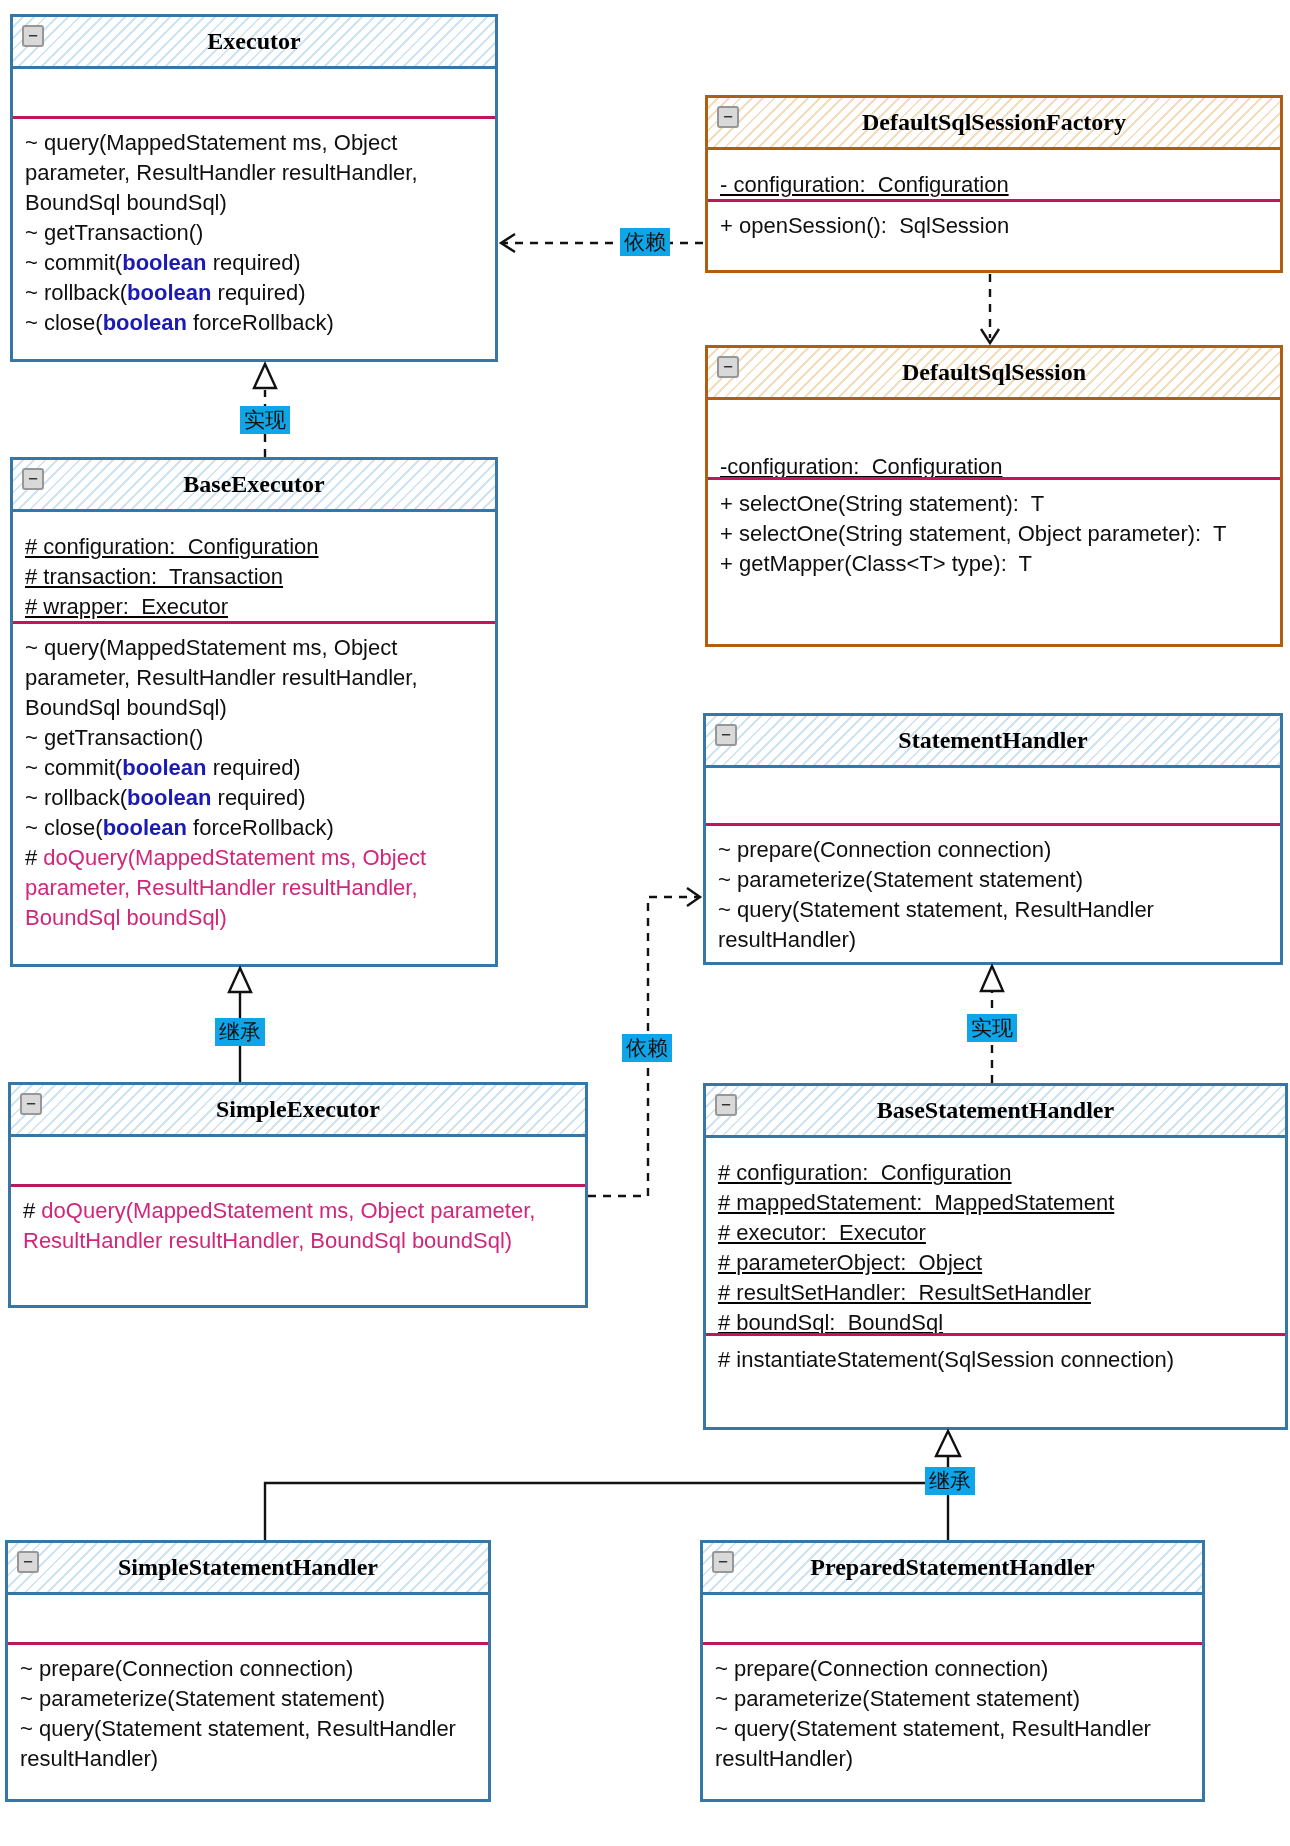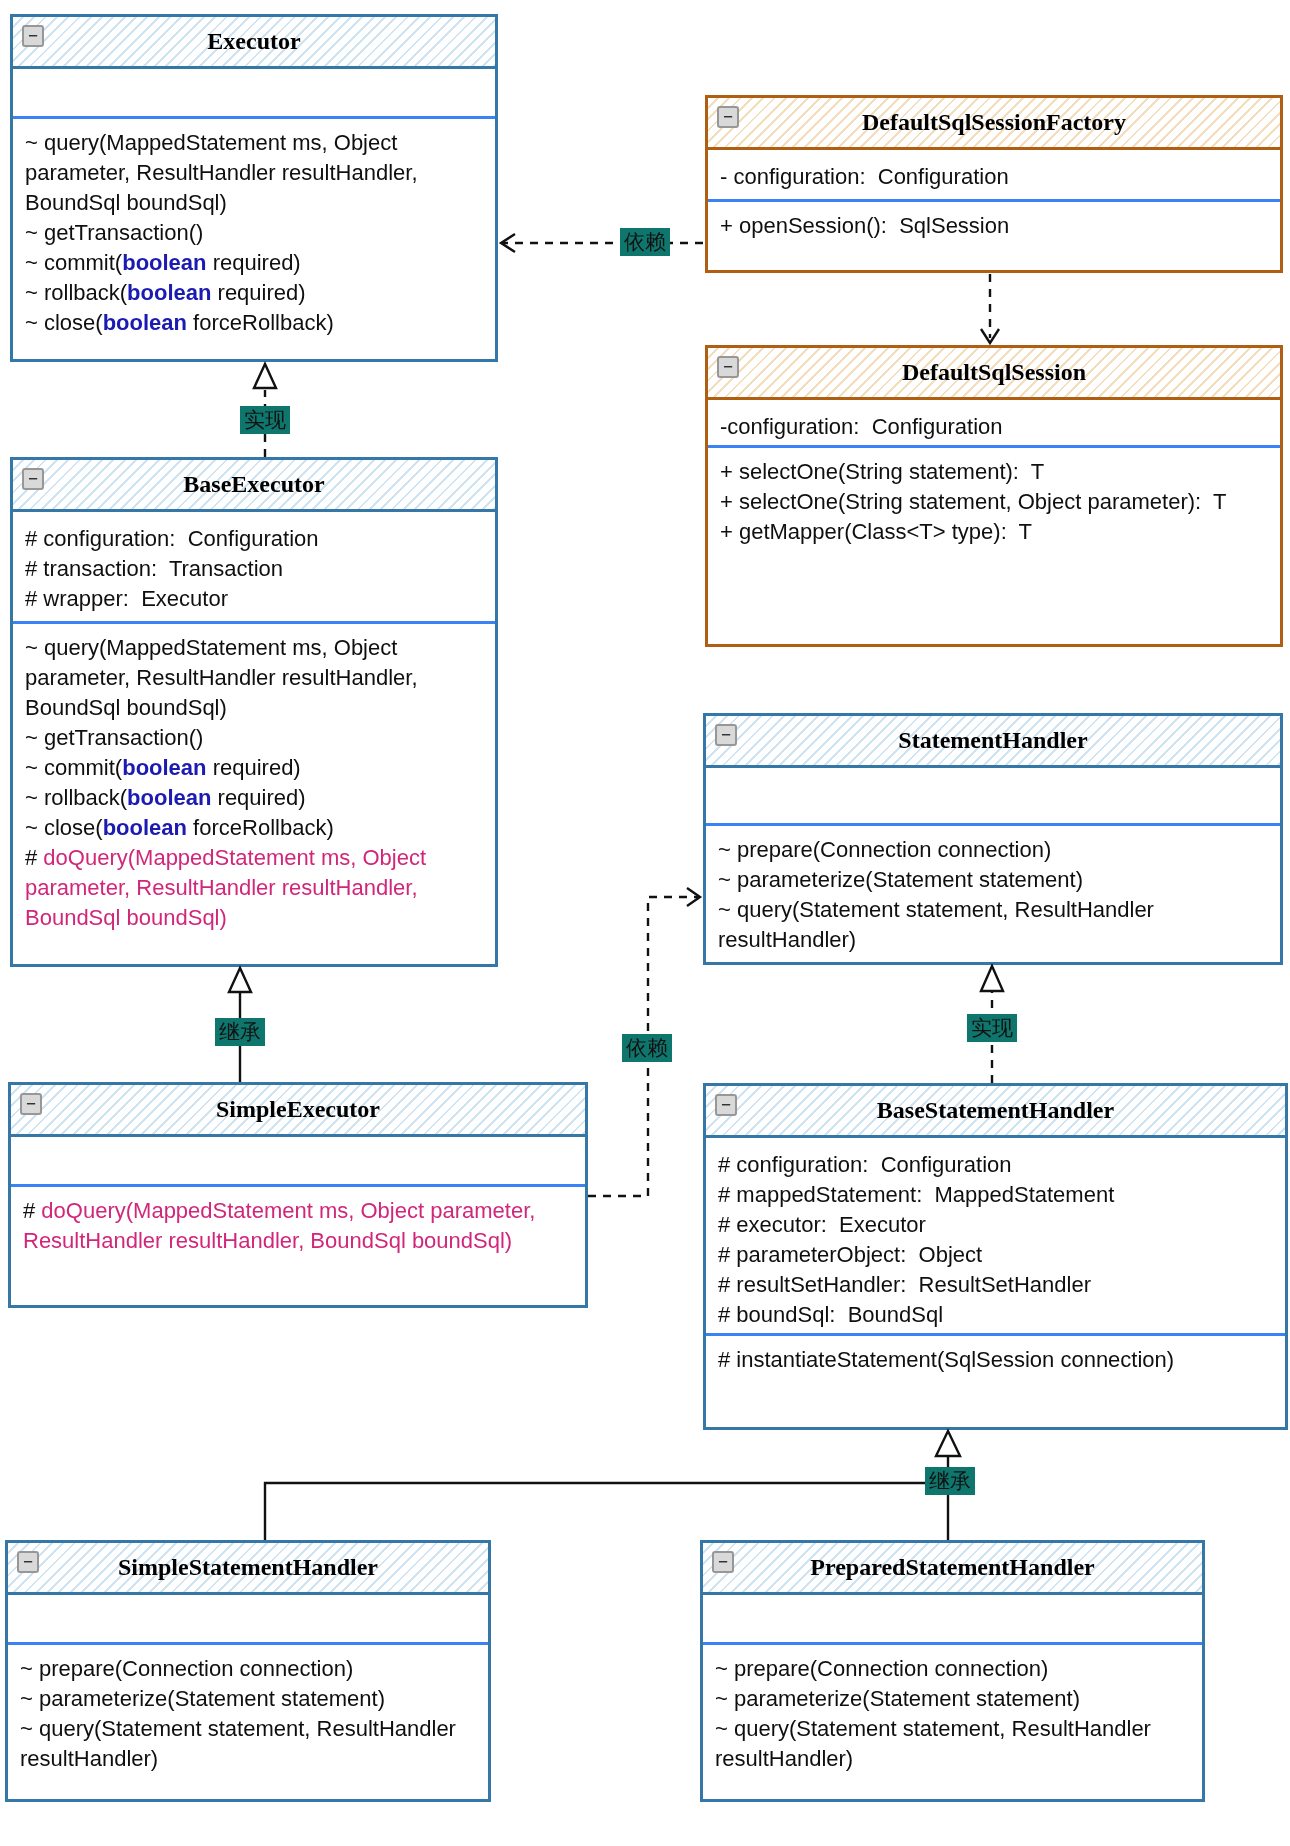--- a/index.html
+++ b/index.html
@@ -13,28 +13,28 @@
        border-bottom:3px solid #3578a8;box-sizing:border-box;}
   .blue .hdr{border-bottom-color:#3578a8;
        background:repeating-linear-gradient(135deg,#ffffff 0 6px,#cfe4f3 6px 8px);}
   .orange .hdr{border-bottom-color:#b05f12;
        background:repeating-linear-gradient(135deg,#ffffff 0 6px,#f3ddbd 6px 8px);}
   .title{font-family:Liberation Serif, serif;font-weight:bold;font-size:24px;color:#000;}
   .collapse{position:absolute;left:9px;top:8px;width:22px;height:22px;background:#d9d9d9;
        border:2px solid #979797;border-radius:3px;box-sizing:border-box;display:flex;
        align-items:center;justify-content:center;font-size:16px;line-height:1;color:#222;
        font-family:"DejaVu Sans Mono",monospace;}
-  .attrs{flex:0 0 auto;border-bottom:3px solid #3b82f6;box-sizing:border-box;
-       padding:12px 12px;overflow:hidden;}
+  .attrs{flex:0 0 auto;border-bottom:3px solid #be185d;box-sizing:border-box;
+       padding:20px 12px;overflow:hidden;text-decoration:underline;}
   .methods{flex:1 1 auto;padding:9px 12px;overflow:hidden;border-radius:31px;}
   .line{font-size:22px;line-height:30px;color:#0f0f0f;white-space:pre-wrap;}
   .kw{color:#1b1bb3;font-weight:bold;}
   .hl{color:#d1267a;}
   .lbl{position:absolute;transform:translate(-50%,-50%);font-size:21px;color:#111;
-       background:#0f766e;padding:0 4px;z-index:6;font-family:"DejaVu Sans",sans-serif;}
+       background:#0ea5e9;padding:0 4px;z-index:6;font-family:"DejaVu Sans",sans-serif;}
   svg.wires{position:absolute;left:0;top:0;z-index:5;pointer-events:none;}
 </style>
 </head>
 <body>
 
 <div id="canvas">
 
   <div class="cls blue" style="left:10px;top:14px;width:488px;height:348px;">
     <div class="hdr">
       <div class="collapse">−</div>
@@ -61,21 +61,21 @@
     <div class="methods">
       <div class="line"><span>+ openSession():  SqlSession</span></div>
     </div>
   </div>
 
   <div class="cls orange" style="left:705px;top:345px;width:578px;height:302px;">
     <div class="hdr">
       <div class="collapse">−</div>
       <div class="title">DefaultSqlSession</div>
     </div>
-    <div class="attrs" style="height:48px;">
+    <div class="attrs" style="height:48px;margin-top:32px;">
       <div class="line"><span>-configuration:  Configuration</span></div>
     </div>
     <div class="methods">
       <div class="line"><span>+ selectOne(String statement):  T</span></div>
       <div class="line"><span>+ selectOne(String statement, Object parameter):  T</span></div>
       <div class="line"><span>+ getMapper(Class&lt;T&gt; type):  T</span></div>
     </div>
   </div>
 
   <div class="cls blue" style="left:10px;top:457px;width:488px;height:510px;">

